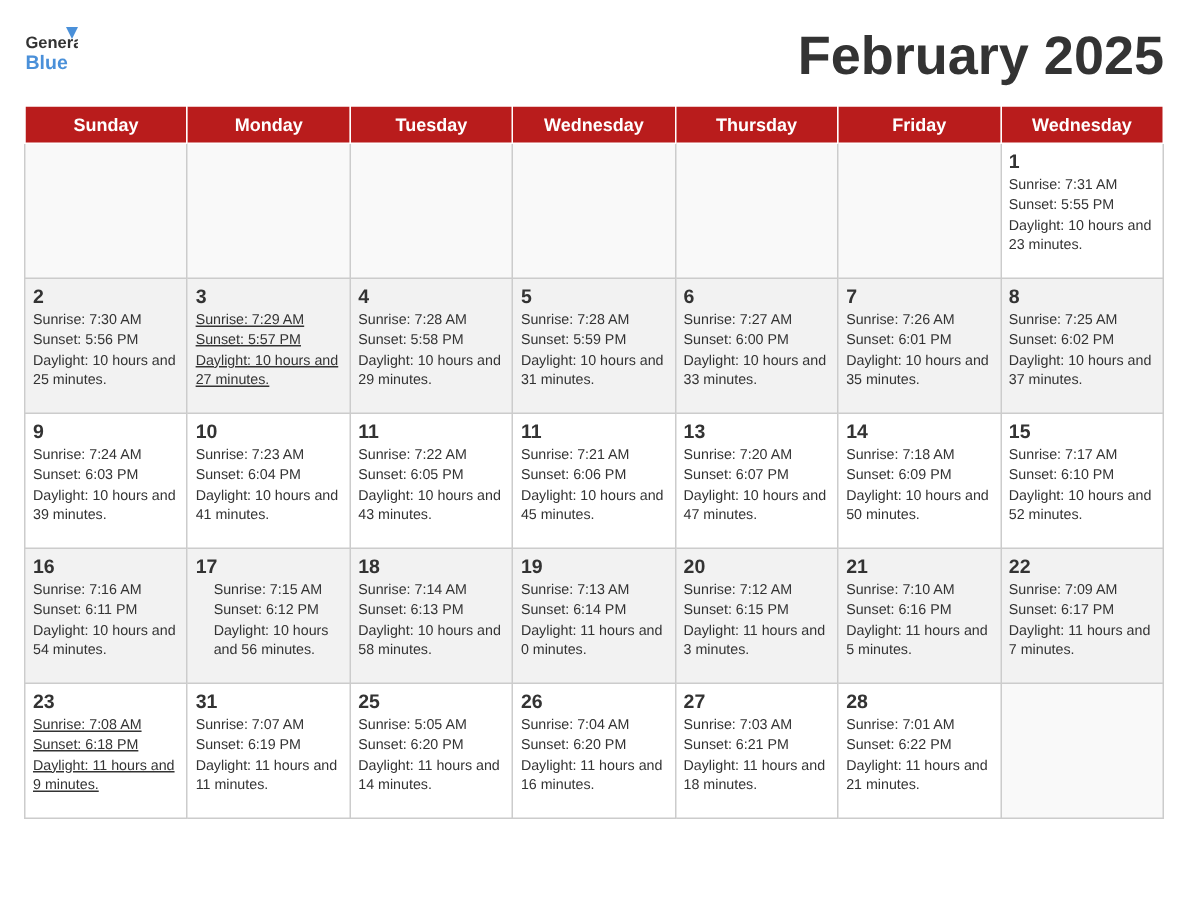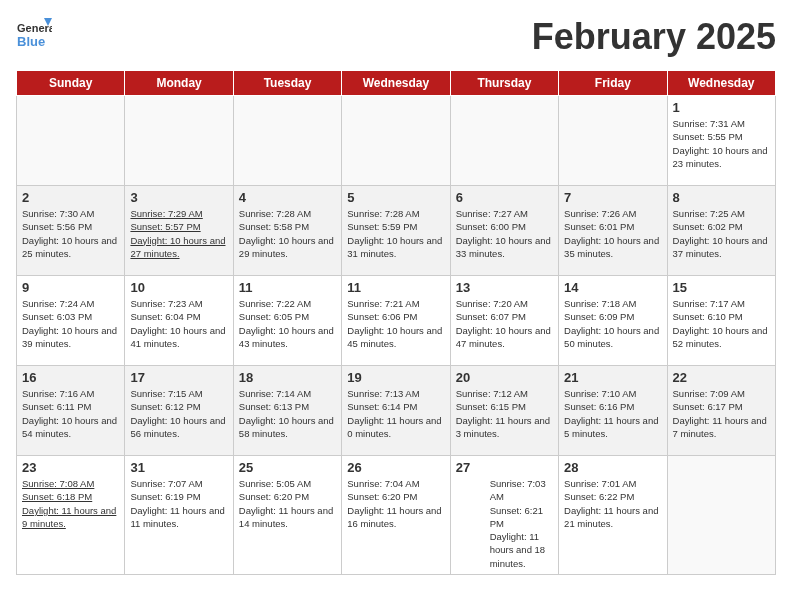--- a/index.html
+++ b/index.html
@@ -207,21 +207,21 @@
       </tr>
       <tr>
         <td>
           <div class="day-num">16</div>
           <div class="day-info" style="white-space: pre-line;">Sunrise: 7:16 AM
 Sunset: 6:11 PM
 Daylight: 10 hours and 54 minutes.</div>
         </td>
         <td>
           <div class="day-num">17</div>
-          <div class="day-info" style="white-space: pre-line;">Sunrise: 7:15 AM
+          <div class="day-info" style="white-space: pre-line; margin-left: 12px;">Sunrise: 7:15 AM
 Sunset: 6:12 PM
 Daylight: 10 hours and 56 minutes.</div>
         </td>
         <td>
           <div class="day-num">18</div>
           <div class="day-info" style="white-space: pre-line;">Sunrise: 7:14 AM
 Sunset: 6:13 PM
 Daylight: 10 hours and 58 minutes.</div>
         </td>
         <td>
@@ -269,21 +269,21 @@
 Daylight: 11 hours and 14 minutes.</div>
         </td>
         <td>
           <div class="day-num">26</div>
           <div class="day-info" style="white-space: pre-line;">Sunrise: 7:04 AM
 Sunset: 6:20 PM
 Daylight: 11 hours and 16 minutes.</div>
         </td>
         <td>
           <div class="day-num">27</div>
-          <div class="day-info" style="white-space: pre-line; margin-left: 34px;">Sunrise: 7:03 AM
+          <div class="day-info" style="white-space: pre-line;">Sunrise: 7:03 AM
 Sunset: 6:21 PM
 Daylight: 11 hours and 18 minutes.</div>
         </td>
         <td>
           <div class="day-num">28</div>
           <div class="day-info" style="white-space: pre-line;">Sunrise: 7:01 AM
 Sunset: 6:22 PM
 Daylight: 11 hours and 21 minutes.</div>
         </td>
         <td class="empty"></td>

